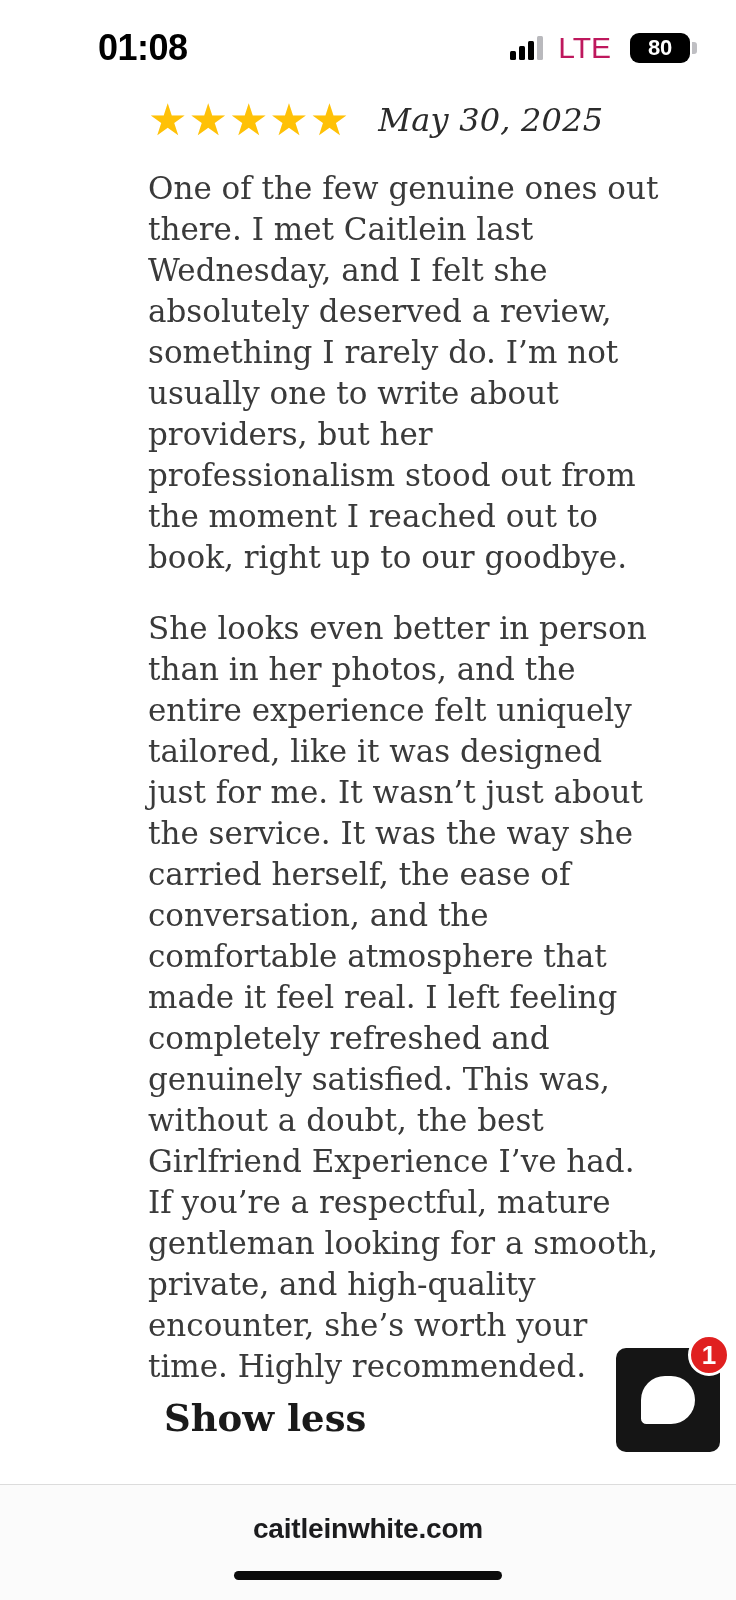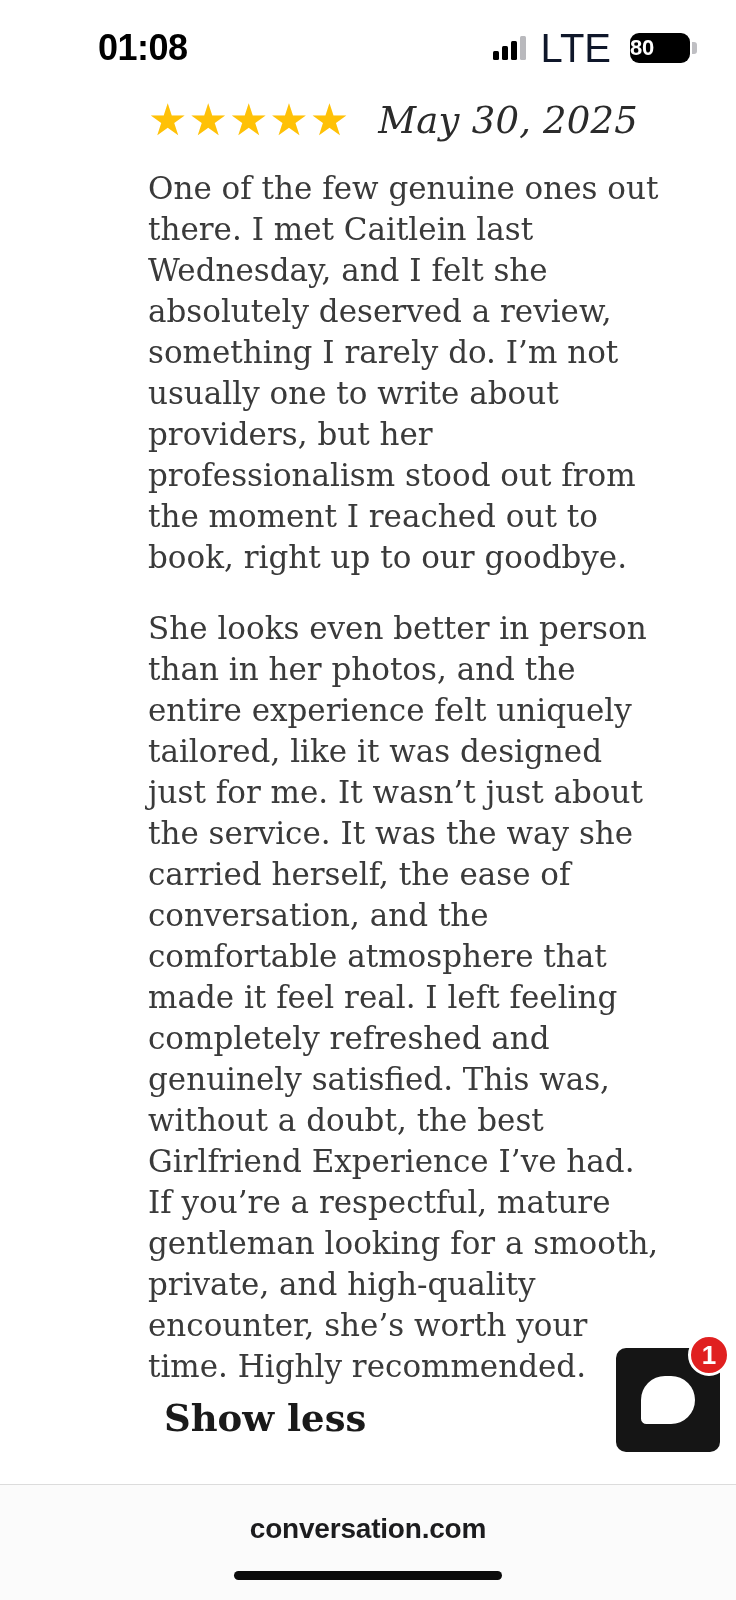--- a/index.html
+++ b/index.html
@@ -54,35 +54,36 @@
     width: 6px;
     background: #000;
     border-radius: 1.5px;
   }
   .signal i:nth-child(1) { height: 9px; }
   .signal i:nth-child(2) { height: 14px; }
   .signal i:nth-child(3) { height: 19px; }
   .signal i:nth-child(4) { height: 24px; background: #b9b9bd; }
 
   .lte-label {
-    font-size: 40px;
+    font-size: 30px;
     font-weight: 500;
-    color: #0f172a;
+    color: #be185d;
     letter-spacing: 0px;
     margin-left: 2px;
   }
 
   .battery {
     position: relative;
     width: 60px;
     height: 30px;
     border-radius: 9px;
     background: #000;
     display: flex;
     align-items: center;
+    justify-content: center;
     margin-left: 6px;
   }
   .battery-text {
     color: #fff;
     font-size: 22px;
     font-weight: 600;
     letter-spacing: -0.3px;
   }
   .battery-cap {
     position: absolute;
@@ -114,21 +115,21 @@
     display: flex;
     gap: 2px;
     font-size: 44px;
     line-height: 1;
     color: #FFC107;
     letter-spacing: -1px;
   }
   .review-date {
     font-family: "DejaVu Serif", serif;
     font-style: italic;
-    font-size: 37px;
+    font-size: 32px;
     color: #2b2b2b;
     letter-spacing: 0.2px;
   }
 
   .review-body {
     font-family: "DejaVu Serif", serif;
     font-size: 31px;
     line-height: 41px;
     color: #3a3a3a;
     padding-left: 108px;
@@ -305,15 +306,15 @@
     </span>
   </div>
 </div>
 
 <div class="chat-fab">
   <span class="bubble"></span>
   <span class="chat-badge">1</span>
 </div>
 
 <div class="bottom-bar">
-  <div class="domain-label">conversation.com</div>
+  <div class="domain-label">caitleinwhite.com</div>
   <div class="home-indicator"></div>
 </div>
 
 </body></html>

